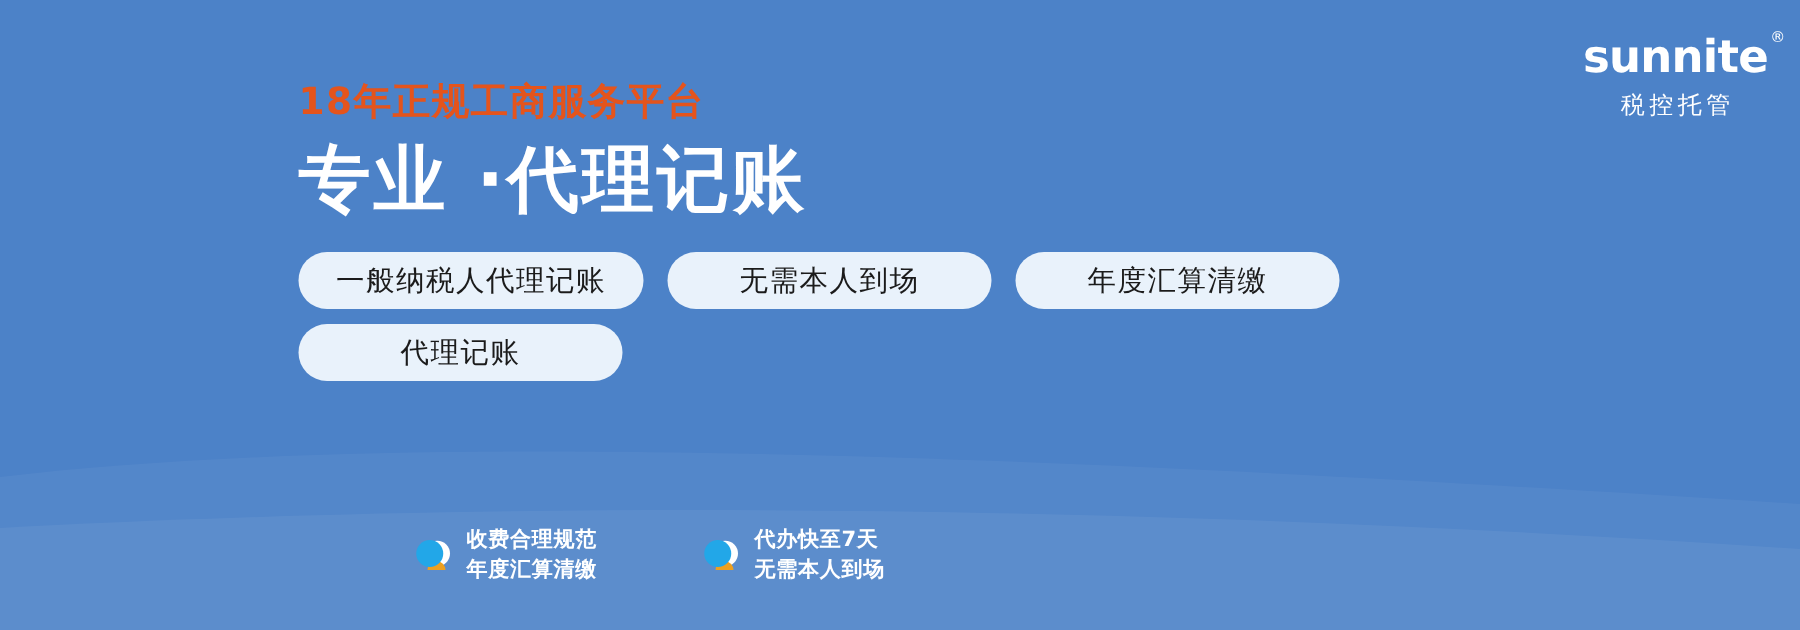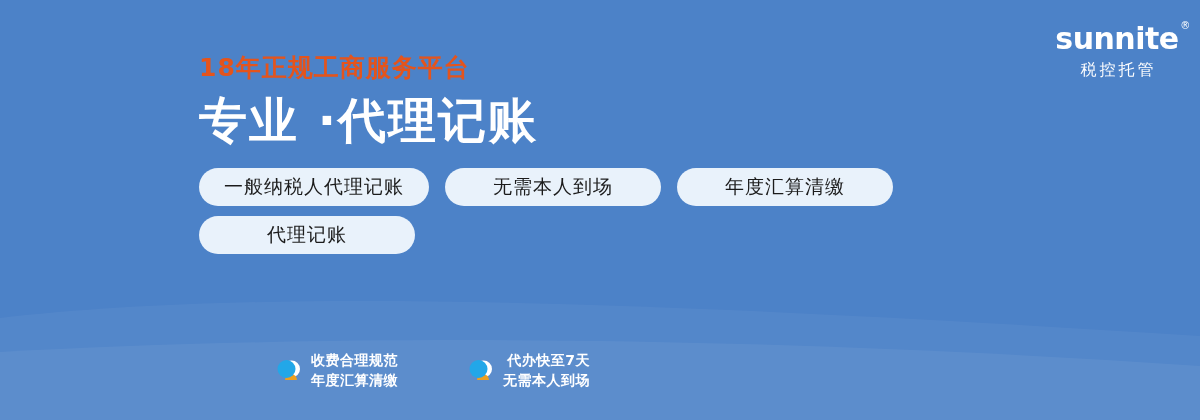--- a/index.html
+++ b/index.html
@@ -123,21 +123,20 @@
   .pill.w2 { width:216px; }
   .pill.w3 { width:216px; }
 
   
   .features {
     position:absolute;
     left:275px;
     top:350px;
     display:flex;
     gap:22px;
-    text-align:right;
   }
 
   .feature {
     display:flex;
     align-items:center;
     gap:8px;
     width:170px;
   }
 
   .feature-icon {

